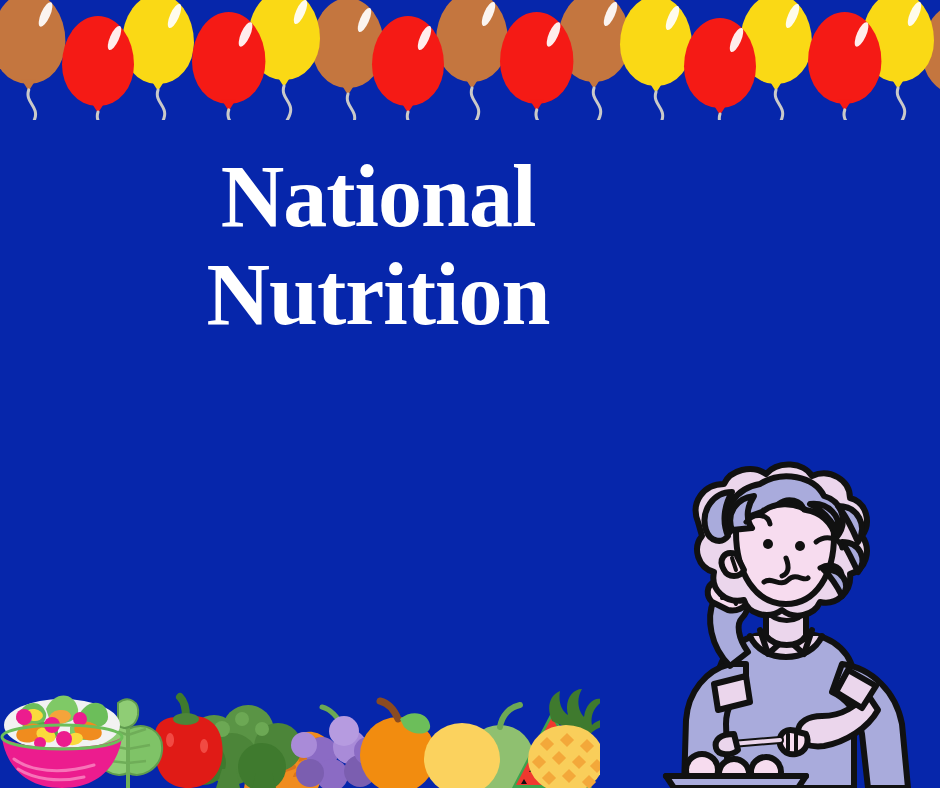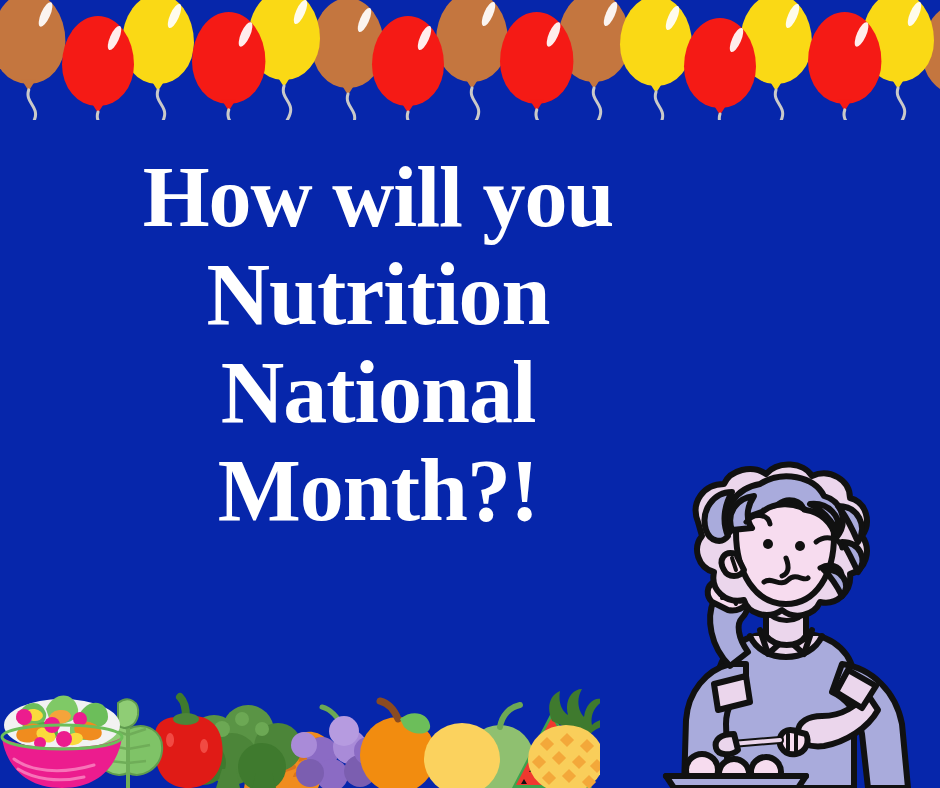--- a/index.html
+++ b/index.html
@@ -261,24 +261,22 @@
             <path d="M6 0 C 2 12, 16 16, 12 28 C 9 38, 2 40, 4 46" fill="none" stroke="#C9C9C9" stroke-width="3" stroke-linecap="round"></path>
           </svg>
         </div>
       </div>
       <div class="balloon" style="left: 922px; top: 4px; z-index: 1; width: 72px; height: 120px; transform: scale(1); transform-origin: left top;">
         <div class="balloon-body" style="background: rgb(196, 118, 63);"></div>
       </div>
     </div>
 
   <div id="headline">
-    <span class="hl-line hl-line-1">How will you</span>
+    <span class="hl-line">National</span>
     <span class="hl-line">Nutrition</span>
-    <span class="hl-line">National</span>
-    <span class="hl-line">Month?!</span>
   </div>
 
   <div id="produce-border">
     <svg width="600" height="115" viewBox="0 0 600 115" xmlns="http://www.w3.org/2000/svg">
 
       <g>
         <path d="M296 62 C 316 52, 336 66, 330 88 L 318 115 L 270 115 L 276 80 Z" fill="#F08C1E"></path>
         <path d="M300 74 L 318 66 M 296 88 L 322 78 M 294 102 L 324 92" stroke="#D9741A" stroke-width="4" fill="none" stroke-linecap="round"></path>
       </g>
       <g>

